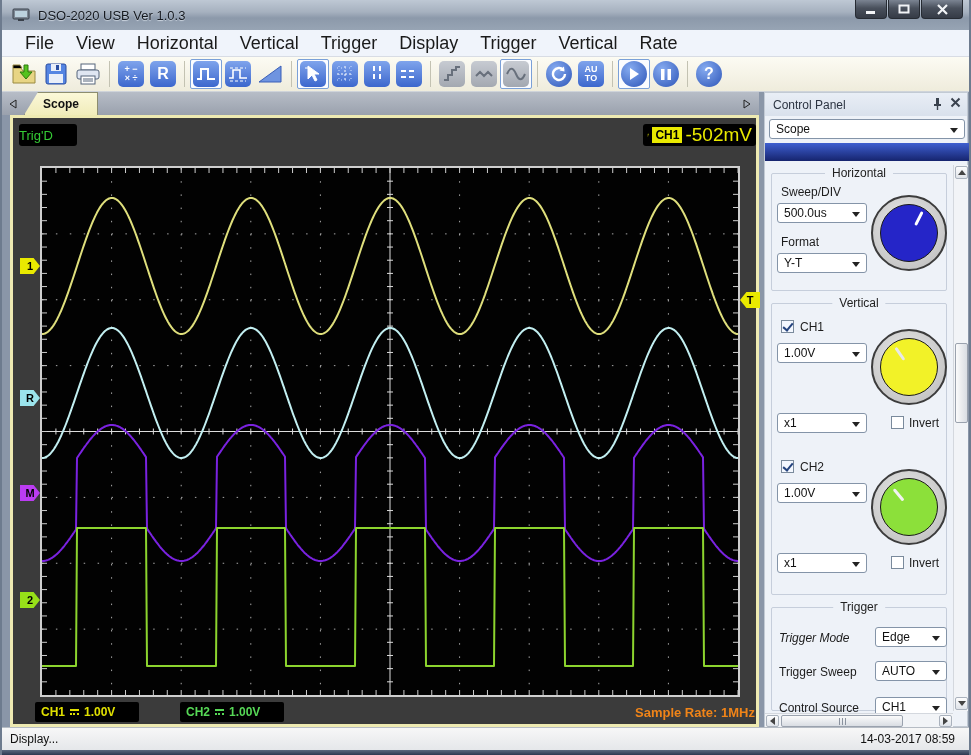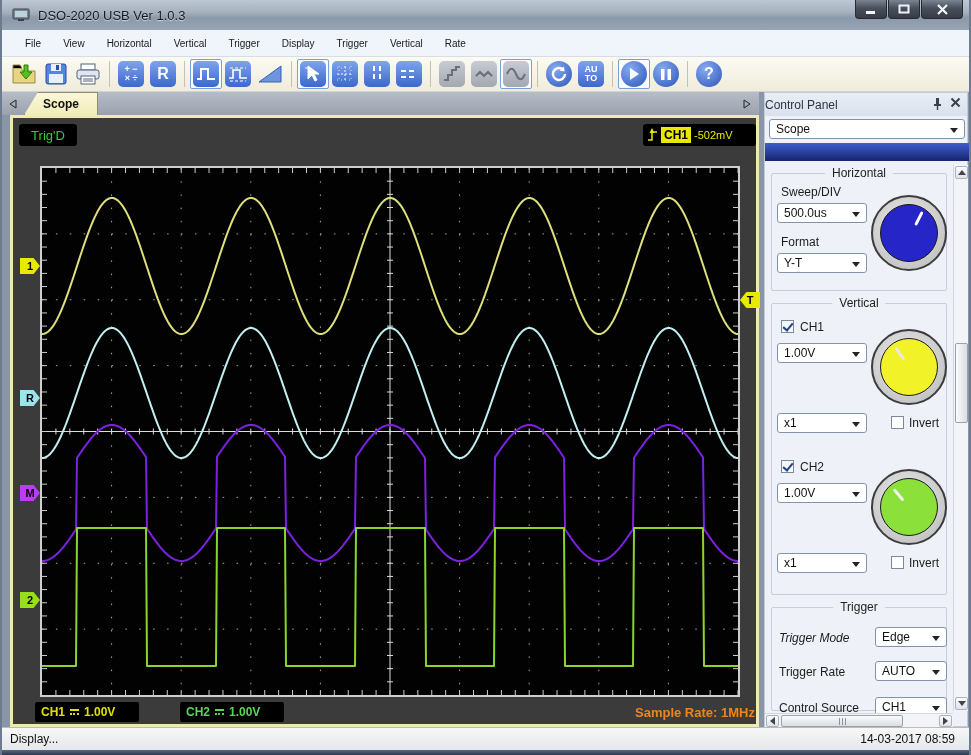--- a/index.html
+++ b/index.html
@@ -14,21 +14,21 @@
   .title-text { font-size:13px; color:#15191f; text-shadow:0 1px 1px #cfd8e2; }
   .win-btns { position:absolute; right:10px; top:0; display:flex; }
   .win-btn { width:32px; height:19px; margin-left:1px; background:linear-gradient(#79828f,#3f4document653 50%,#2f3540);
     background:linear-gradient(#7b8492,#49505c 45%,#353b46); border:1px solid #262b33; border-top:none;
     border-radius:0 0 4px 4px; display:flex; align-items:center; justify-content:center; }
   .win-btn.close { width:42px; }
 
   
   .menubar { position:absolute; left:0; top:30px; width:971px; height:27px; background:#f0f4fb;
     border-bottom:1px solid #d8dce4; display:flex; align-items:center; padding-left:12px; }
-  .menu-item { font-size:10px; color:#1a1a1a; padding:4px 11px; cursor:default; }
+  .menu-item { font-size:18px; color:#1a1a1a; padding:4px 11px; cursor:default; }
 
   
   .toolbar { position:absolute; left:0; top:57px; width:971px; height:35px;
     background:linear-gradient(#fcfbf3,#efecdc); border-bottom:1px solid #cfd4da; display:flex; align-items:center; padding-left:6px; }
   .tool-sep { width:1px; height:26px; background:#c3c2b2; margin:0 5px; }
   .tool-btn { width:32px; height:30px; display:flex; align-items:center; justify-content:center; border:1px solid transparent; border-radius:2px; }
   .tool-btn.selected { border:1px solid #7aa0d8; background:#fbfcff; }
   .tile { width:26px; height:26px; border-radius:5px; background:linear-gradient(#7fa4ec,#3c67cd);
     color:#fff; display:flex; flex-direction:column; align-items:center; justify-content:center; font-weight:bold; }
   .tile.round { border-radius:50%; background:radial-gradient(circle at 35% 30%, #86abf0, #2d55b8); }
@@ -42,24 +42,24 @@
     background:linear-gradient(#b7bdc7,#9aa1ad); }
   .tab-scroll { position:absolute; top:4px; width:14px; height:15px; display:flex; align-items:center; justify-content:center; }
   .tab-active { position:absolute; left:22px; top:0; width:74px; height:23px; background:linear-gradient(#fbf8d8,#f0ecba);
     border:1px solid #8d8d6e; border-bottom:none; clip-path:polygon(14px 0, 100% 0, 100% 100%, 0 100%);
     display:flex; align-items:center; justify-content:center; font-size:12px; font-weight:bold; color:#111; }
 
   
   .scope-panel { position:absolute; left:8px; top:115px; width:749px; height:612px;
     background:#3b3b3b; border:3px solid #eeeab2; }
   .badge-black { position:absolute; background:#000; border-radius:3px; display:flex; align-items:center; font-size:13px; }
-  .trig-badge { left:6px; top:6px; width:58px; height:22px; justify-content:center; color:#35cc35; }
+  .trig-badge { left:6px; top:6px; width:58px; height:22px; justify-content:flex-start; color:#35cc35; }
   .readout-badge { left:630px; top:6px; width:113px; height:22px; padding:0 4px; gap:3px; }
   .readout-ch { background:#e9e900; color:#000; font-weight:bold; font-size:12px; padding:1px 3px; }
-  .readout-lvl { color:#e9e900; font-size:11px; }
+  .readout-lvl { color:#e9e900; font-size:19px; }
   .screen { position:absolute; left:27px; top:48px; width:700px; height:531px; background:#020202; border:2px solid #cfcfcf; }
   .screen svg { display:block; }
 
   .marker { position:absolute; width:20px; height:16px; font-size:11px; font-weight:bold; color:#000;
     display:flex; align-items:center; justify-content:center; }
   .marker.left { clip-path:polygon(0 0, 68% 0, 100% 50%, 68% 100%, 0 100%); left:7px; }
   .marker.right { clip-path:polygon(32% 0, 100% 0, 100% 100%, 32% 100%, 0 50%); }
   .m-ch1 { background:#e9e900; top:140px; }
   .m-ref { background:#9be4ec; top:272px; }
   .m-math { background:#bb3cf2; top:367px; }
@@ -71,21 +71,21 @@
   .cpl { display:inline-block; width:9px; }
   .cpl i { display:block; height:2px; }
   .cpl .solid { background:currentColor; margin-bottom:2px; }
   .cpl .dash { border-bottom:2px dotted currentColor; }
   .time-readout { position:absolute; left:505px; top:587px; color:#f08418; font-size:19px; font-weight:bold;margin-top:24px; }
   .rate-readout { position:absolute; left:622px; top:587px; color:#f08418; font-size:13px; font-weight:bold; }
 
   
   .cpanel { position:absolute; left:762px; top:92px; width:204px; height:635px; background:#eef2f8; border:1px solid #c2cad4; }
   .cp-header { position:absolute; left:0; top:0; width:100%; height:23px; background:linear-gradient(#e9eef6,#d9e1ec);
-    display:flex; align-items:center; font-size:12px; color:#2c3442; padding-left:0; }
+    display:flex; align-items:center; font-size:12px; color:#2c3442; padding-left:8px; }
   .cp-header-icons { position:absolute; right:6px; top:4px; display:flex; gap:7px; }
   .combo { position:absolute; background:#fff; border:1px solid #8494a8; border-radius:3px; height:20px;
     font-size:12px; color:#111; display:flex; align-items:center; padding-left:6px; }
   .combo .carrow { position:absolute; right:6px; top:8px; width:0; height:0;
     border-left:4px solid transparent; border-right:4px solid transparent; border-top:5px solid #222; }
   .navy-band { position:absolute; left:0; top:50px; width:204px; height:18px; background:linear-gradient(#3e5fd0,#16246e); }
 
   .group { position:absolute; left:6px; width:176px; border:1px solid #c6cedb; border-radius:2px; }
   .legend { position:absolute; top:-8px; left:50%; transform:translateX(-50%); background:#eef2f8; padding:0 7px;
     font-size:12px; color:#222; white-space:nowrap; }
@@ -758,21 +758,21 @@
     <span class="cp-label" style="left:144px; top:463px;">Invert</span>
 
     <div class="group" style="top:514px; height:104px;">
       <span class="legend">Trigger</span>
     </div>
     <span class="cp-label" style="left:14px; top:538px;font-style:italic;">Trigger Mode</span>
     <div class="combo" style="left:110px; top:534px; width:72px;">
       <span>Edge</span>
         <span class="carrow"></span>
     </div>
-    <span class="cp-label" style="left:14px; top:572px;">Trigger Rate</span>
+    <span class="cp-label" style="left:14px; top:572px;">Trigger Sweep</span>
     <div class="combo" style="left:110px; top:568px; width:72px;align-items:center;">
       <span>AUTO</span>
         <span class="carrow"></span>
     </div>
     <div class="clip-row" style="left:0; top:600px; width:188px; height:20px;">
       <span class="cp-label" style="left:14px; top:8px;">Control Source</span>
       <div class="combo" style="left:110px; top:4px; width:72px;">
         <span>CH1</span>
           <span class="carrow"></span>
       </div>

